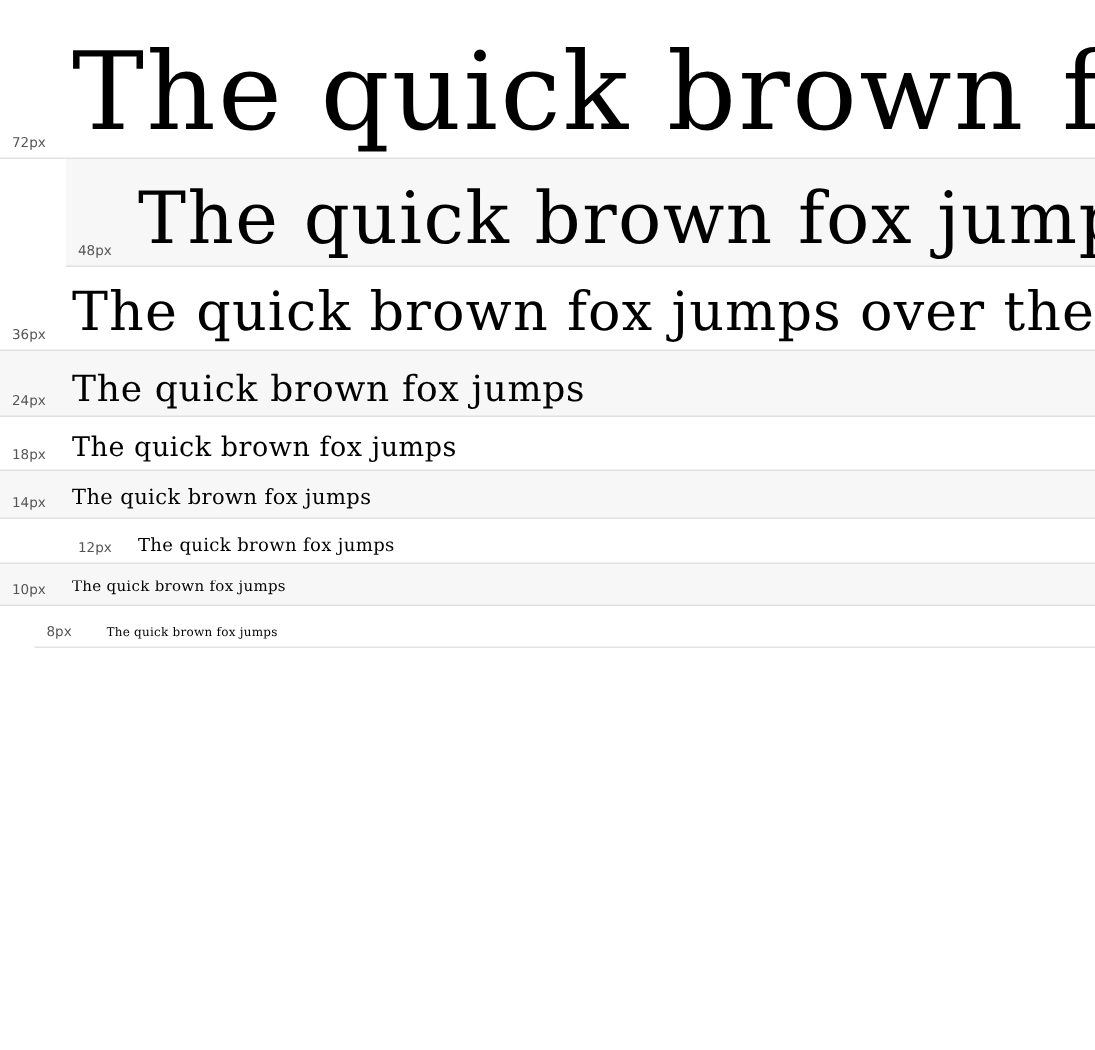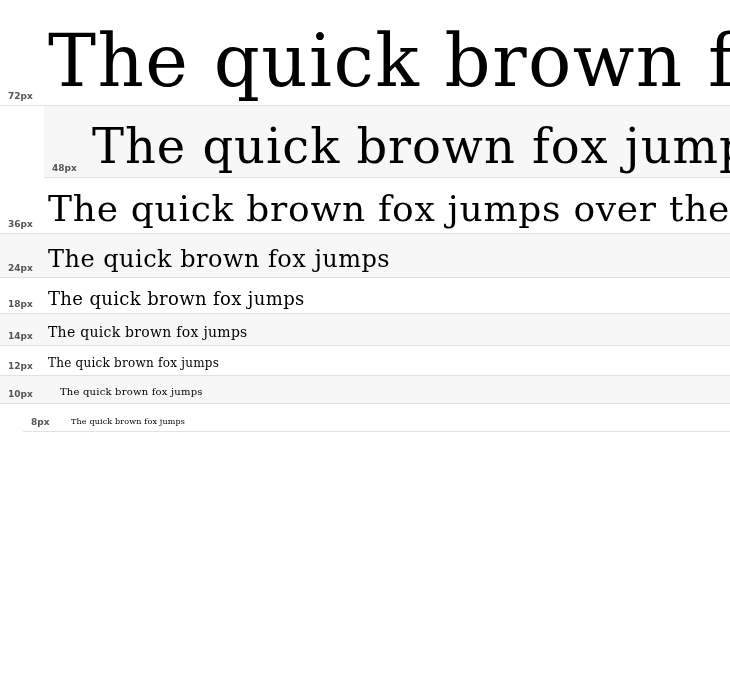--- a/index.html
+++ b/index.html
@@ -34,21 +34,20 @@
     width: 48px;
     box-sizing: border-box;
     padding-left: 8px;
     font-family: "DejaVu Sans", sans-serif;
     font-size: 9px;
     line-height: 1;
     color: #555555;
     text-align: left;
     white-space: nowrap;
     padding-bottom: 4px;
-    font-weight: bold;
   }
   .sample {
     flex: 1 1 auto;
     white-space: nowrap;
     color: #000000;
     font-family: "DejaVu Serif", "Liberation Serif", serif;
     line-height: 1.06;
     letter-spacing: 0.02em;
     overflow: hidden;
   }
@@ -86,26 +85,26 @@
   <div class="row" style="height:36px;">
     <div class="size-label">18px</div>
     <div class="sample" style="font-size:18px; padding-bottom:5px;">The quick brown fox jumps</div>
   </div>
 
   <div class="row alt" style="height:32px;">
     <div class="size-label">14px</div>
     <div class="sample" style="font-size:14px; padding-bottom:5px;">The quick brown fox jumps</div>
   </div>
 
-  <div class="row" style="height:30px;">
+  <div class="row" style="height:30px;padding-left:44px;">
     <div class="size-label">12px</div>
     <div class="sample" style="font-size:12px; padding-bottom:5px;">The quick brown fox jumps</div>
   </div>
 
-  <div class="row alt" style="height:28px;gap:12px;">
+  <div class="row alt" style="height:28px;">
     <div class="size-label">10px</div>
     <div class="sample" style="font-size:10px; padding-bottom:5px;">The quick brown fox jumps</div>
   </div>
 
   <div class="row" style="height:28px;margin-left:23px;">
     <div class="size-label">8px</div>
     <div class="sample" style="font-size:8px; padding-bottom:5px;">The quick brown fox jumps</div>
   </div>
 
 </div>

